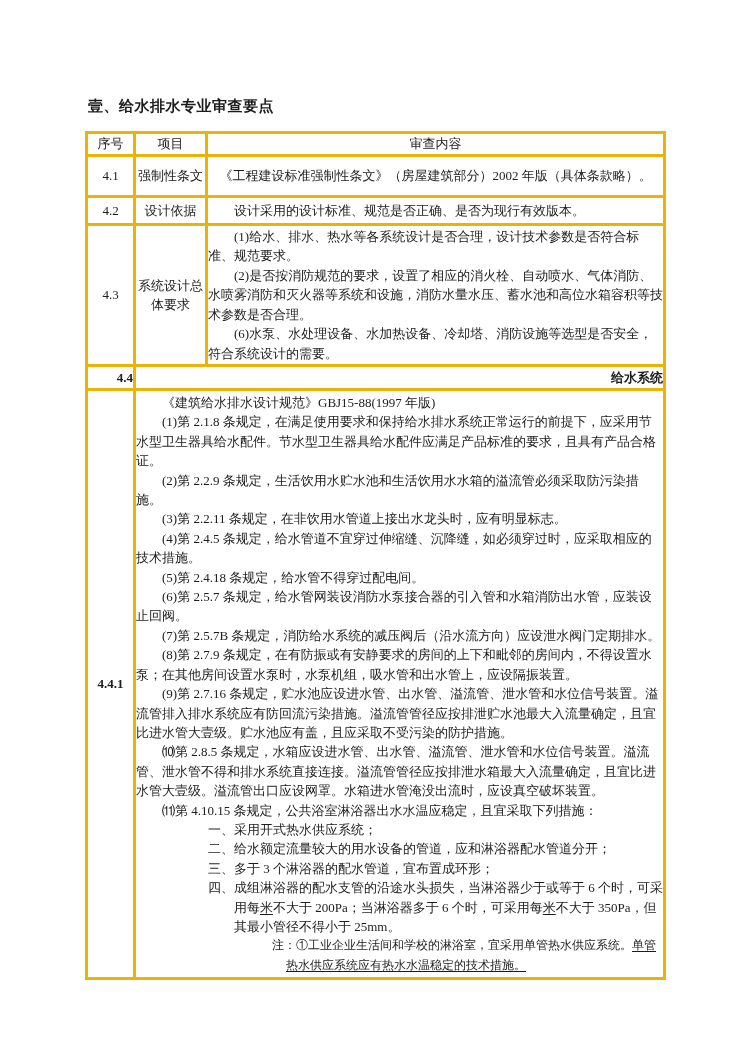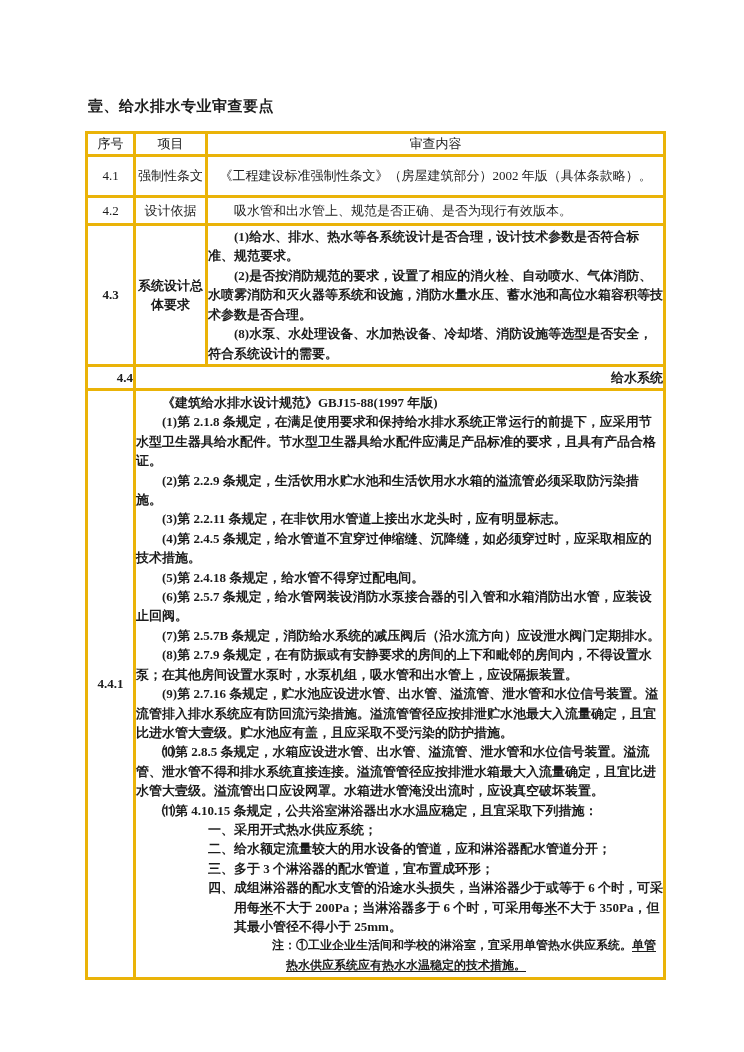--- a/index.html
+++ b/index.html
@@ -38,24 +38,24 @@
     padding: 0;
     vertical-align: middle;
     word-break: break-all;
   }
   td.c-num   { text-align: center; }
   td.c-item  { text-align: center; padding: 0 3px; }
   td.c-body  { padding: 1px 7px; }
   tr.r-head td { height: 20px; text-align: center; }
   tr.r-41 td { height: 38px; }
   tr.r-42 td { height: 25px; }
-  tr.r-43 td { height: 138px; font-weight: bold; }
+  tr.r-43 td { height: 138px; }
   tr.r-44 td { height: 21px; text-align: right; }
   tr.r-441 td { vertical-align: middle; }
-  tr.r-441 td.c-body { vertical-align: top; padding-top: 2px; padding-bottom: 2px; font-weight: bold; }
+  tr.r-441 td.c-body { vertical-align: top; padding-top: 2px; padding-bottom: 2px; }
   .bold { font-weight: bold; }
   .center-line { text-align: center; }
   p { margin: 0; }
   p.para { text-indent: 26px; }
   p.sub  { padding-left: 98px;  text-indent: -26px; }
   p.note { padding-left: 150px; text-indent: -14px; font-size: 12px; line-height: 19.4px; }
   .u { text-decoration: underline; text-underline-offset: 2px; }
   .section-label { padding-left: 2px; }
 </style>
 </head>
@@ -79,31 +79,31 @@
     <tr class="r-41">
       <td class="c-num">4.1</td>
       <td class="c-item">强制性条文</td>
       <td class="c-body center-line">《工程建设标准强制性条文》（房屋建筑部分）2002 年版（具体条款略）。</td>
     </tr>
 
     <tr class="r-42">
       <td class="c-num">4.2</td>
       <td class="c-item">设计依据</td>
       <td class="c-body">
-        <p class="para">吸水管和出水管上、规范是否正确、是否为现行有效版本。</p>
+        <p class="para">设计采用的设计标准、规范是否正确、是否为现行有效版本。</p>
       </td>
     </tr>
 
     <tr class="r-43">
       <td class="c-num">4.3</td>
       <td class="c-item">系统设计总体要求</td>
       <td class="c-body">
         <p class="para">(1)给水、排水、热水等各系统设计是否合理，设计技术参数是否符合标准、规范要求。</p>
         <p class="para">(2)是否按消防规范的要求，设置了相应的消火栓、自动喷水、气体消防、水喷雾消防和灭火器等系统和设施，消防水量水压、蓄水池和高位水箱容积等技术参数是否合理。</p>
-        <p class="para">(8)水泵、水处理设备、水加热设备、冷却塔、消防设施等选型是否安全，符合系统设计的需要。</p>
+        <p class="para">(6)水泵、水处理设备、水加热设备、冷却塔、消防设施等选型是否安全，符合系统设计的需要。</p>
       </td>
     </tr>
 
     <tr class="r-44">
       <td class="c-num bold">4.4</td>
       <td class="c-body bold section-label" colspan="2">给水系统</td>
     </tr>
 
     <tr class="r-441">
       <td class="c-num bold">4.4.1</td>

